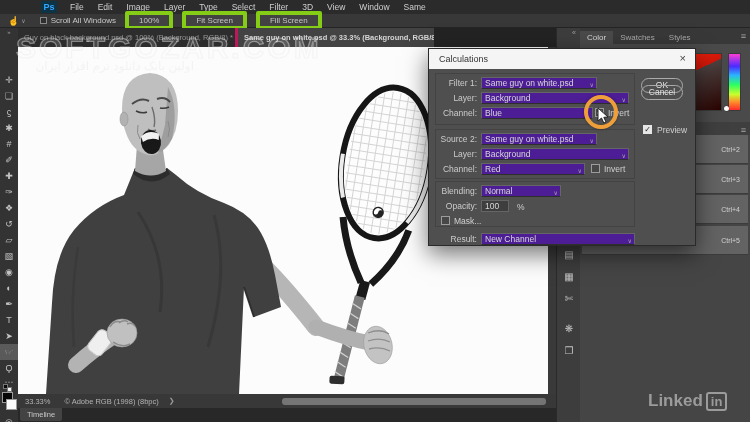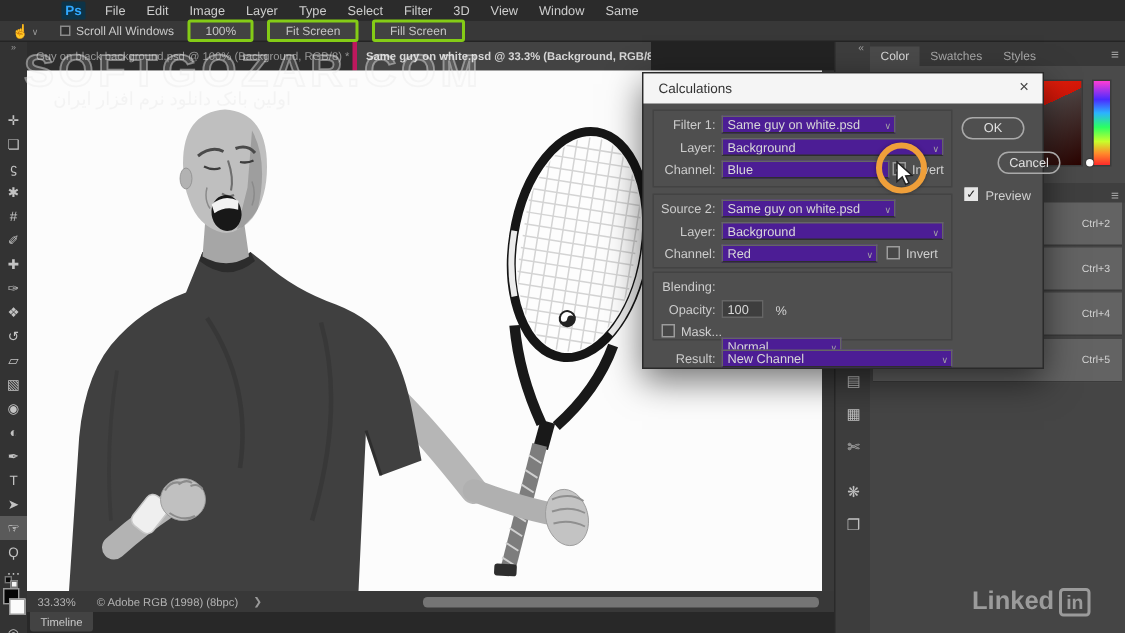--- a/index.html
+++ b/index.html
@@ -19,21 +19,21 @@
     justify-content:center; border-radius:1px; }
   .mi { padding:0 7px; line-height:14px; }
 
   
   #optionsbar { left:0; top:14px; width:750px; height:14px; background:#383838;
     border-bottom:1px solid #242424; display:flex; align-items:center; font-size:8px; }
   #opt-hand { color:#d8d8d8; font-size:9px; margin:0 2px 0 8px; }
   .caret { color:#9a9a9a; font-size:6px; margin-right:8px; }
   .cb-s { width:7px; height:7px; border:1px solid #8a8a8a; background:#2f2f2f;
     display:inline-block; margin:0 4px 0 6px; }
-  .optbtn { background:#424242; border:2px solid #84cc16; border-radius:2px;
+  .optbtn { background:#424242; border:4px solid #84cc16; border-radius:2px;
     color:#c6c6c6; font-size:8px; padding:1px 10px; margin-left:9px; }
 
   
   #tabbar { left:18px; top:28px; width:538px; height:19px; background:#232323;
     display:flex; align-items:flex-end; }
   .doc-tab { height:19px; display:flex; align-items:center; font-size:7.5px;
     padding:0 6px; white-space:nowrap; overflow:hidden; }
   .doc-tab.inactive { width:220px; background:#2d2d2d; color:#969696;
     border-right:3px solid #be185d; }
   .doc-tab.active { width:196px; background:#434343; color:#d6d6d6;font-weight:bold; }
@@ -357,39 +357,39 @@
     <div class="dlg-row" style="top:114px; left:0; width:220px;">
       <span class="dlg-lbl" style="left:2px">Channel:</span>
       <span class="dd" style="left:52px; width:104px;"><span>Red</span><span class="chv">∨</span></span>
       <span class="cb" style="left:162px; top:1px;"></span>
       <span class="sidelbl" style="left:175px; top:1px;">Invert</span>
     </div>
 
     <div class="grp" style="top:132px; height:46px;"></div>
     <div class="dlg-row" style="top:136px; left:0; width:220px;">
       <span class="dlg-lbl" style="left:2px">Blending:</span>
-      <span class="dd" style="left:52px; width:80px;margin-top:40px;"><span>Normal</span><span class="chv">∨</span></span>
+      <span class="dd" style="left:52px; width:80px;"><span>Normal</span><span class="chv">∨</span></span>
     </div>
     <div class="dlg-row" style="top:151px; left:0; width:220px;">
       <span class="dlg-lbl" style="left:2px">Opacity:</span>
       <input id="op-input" style="left: 52px;" value="100">
       <span class="sidelbl" style="left:88px; top:2px;">%</span>
     </div>
     <div class="dlg-row" style="top:166px; left:0; width:220px;">
       <span class="cb" style="left:12px; top:1px;"></span>
       <span class="sidelbl" style="left:25px; top:1px;">Mask...</span>
     </div>
 
     <div class="dlg-row" style="top:184px; left:0; width:240px;">
       <span class="dlg-lbl" style="left:2px">Result:</span>
       <span class="dd" style="left:52px; width:154px;"><span>New Channel</span><span class="chv">∨</span></span>
     </div>
 
     <span class="pillbtn" style="top:29px;">OK</span>
-    <span class="pillbtn" style="top:52px;margin-left:24px;">Cancel</span>
+    <span class="pillbtn" style="top:36px;">Cancel</span>
     <span class="cb lite" style="left:214px; top:76px;"><span>✓</span></span>
     <span class="sidelbl" style="left:228px; top:76px;">Preview</span>
   </div>
 
   <div id="hl-circle" class="abs"></div>
   <svg id="cursor" class="abs" width="12" height="18" viewBox="0 0 12 18">
     <path d="M1 1 L1 14 L4.5 11 L6.8 16 L9 15 L6.8 10.3 L11 10 Z" fill="#fff" stroke="#222" stroke-width="1"></path>
   </svg>
 
   <div id="wm-title" class="abs">SOFTGOZAR.COM</div>

